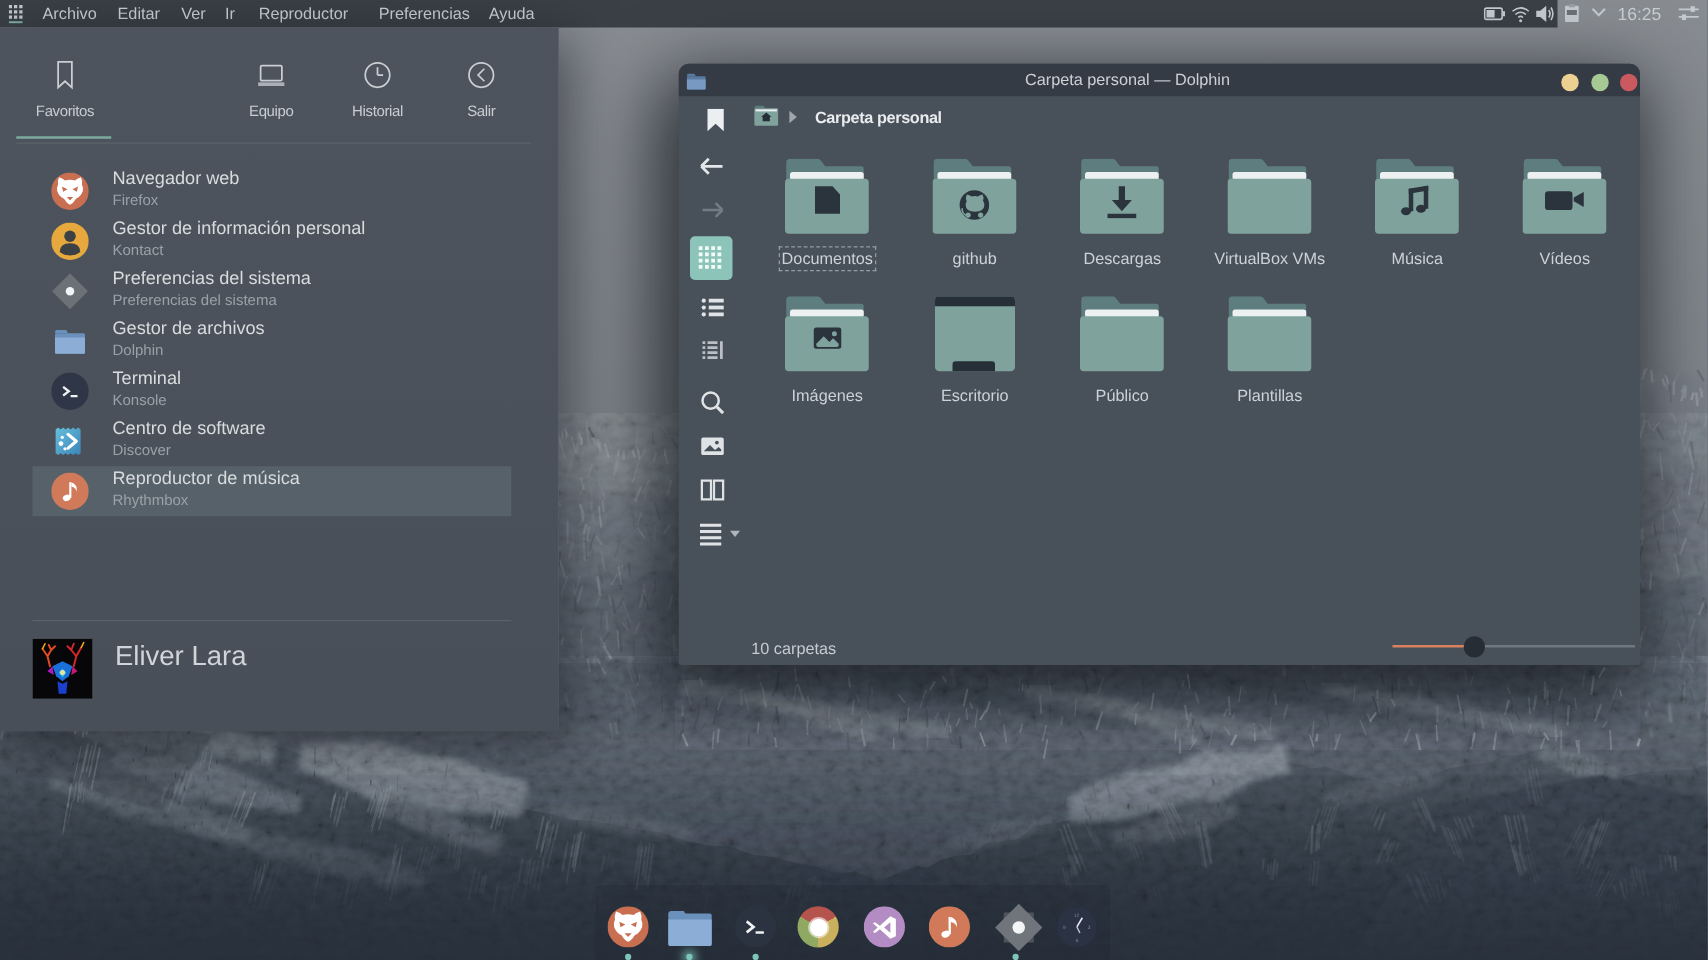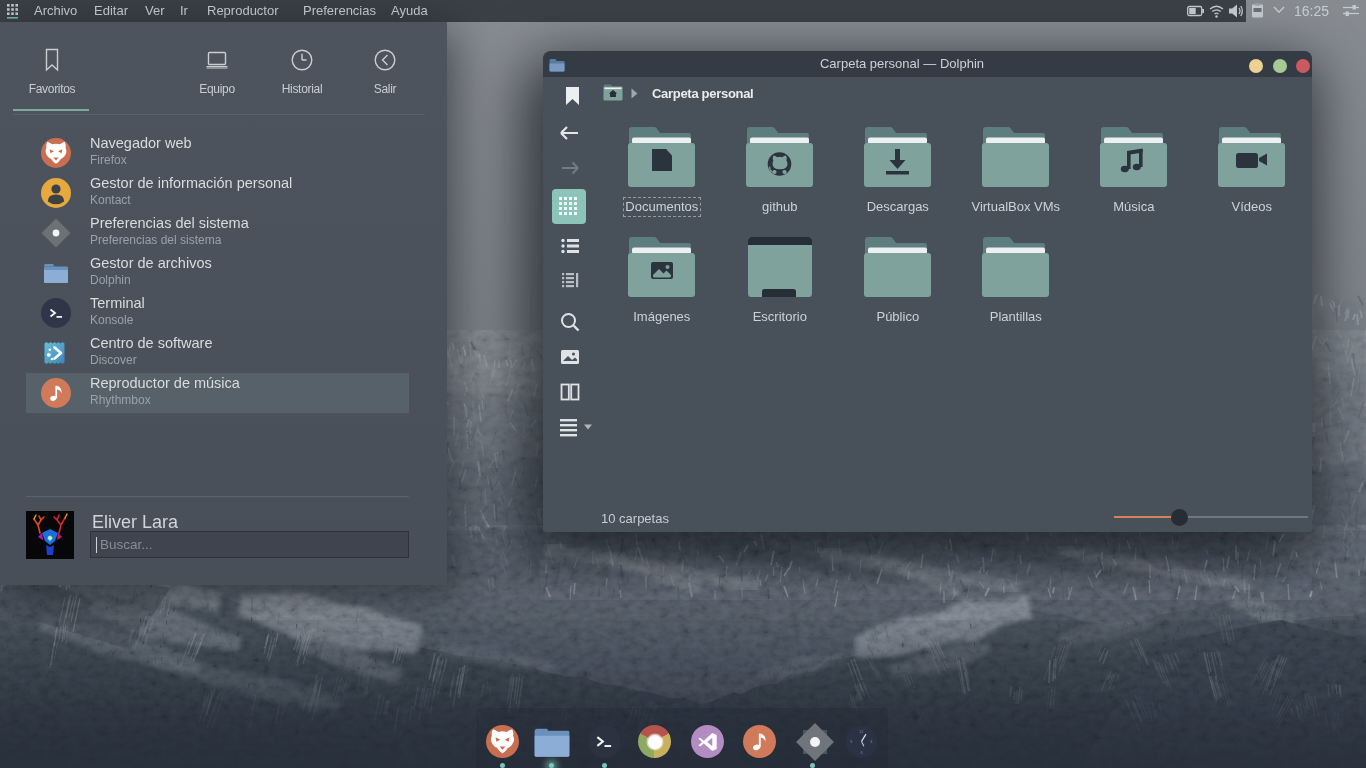--- a/index.html
+++ b/index.html
@@ -19,21 +19,21 @@
 .tab svg{display:block;margin:0 auto 9px;}
 #tabline{position:absolute;left:13px;top:86.5px;width:76px;height:2px;background:#7caa9f;}
 #tabsep{position:absolute;left:13px;top:91.5px;width:412px;height:1px;background:rgba(255,255,255,0.09);}
 .row{position:absolute;left:0;width:435px;height:40px;}
 .row .ic{position:absolute;left:41px;top:5px;width:30px;height:30px;}
 .row .t1{position:absolute;left:90px;top:2.5px;font-size:14.5px;color:#d8dcdf;}
 .row .t2{position:absolute;left:90px;top:20.5px;font-size:12px;color:#9aa1a8;}
 .row.hl::before{content:"";position:absolute;left:26px;right:26px;top:0;bottom:0;background:#56616a;}
 .row .ic,.row .t1,.row .t2{z-index:1;}
 #udiv{position:absolute;left:26px;top:474px;width:383px;height:1px;background:rgba(255,255,255,0.10);}
-#uname{position:absolute;left:92px;top:490px;font-size:18px;color:#cfd5da;}
+#uname{position:absolute;left:92px;top:490px;font-size:22px;color:#cfd5da;}
 #search{position:absolute;left:90px;top:509px;width:319px;height:27px;background:#3f454e;border:1px solid rgba(30,34,40,0.5);}
 #search .ph{position:absolute;left:9px;top:5px;font-size:13.5px;color:#868d95;}
 #search .caret{position:absolute;left:5px;top:5px;width:1px;height:16px;background:#cdd3d8;}
 
 #dolphin{position:absolute;left:543px;top:51px;width:769px;height:481px;background:#48505a;
 border-radius:8px 8px 2px 2px;box-shadow:0 16px 55px 8px rgba(8,12,18,0.5), -18px 24px 60px rgba(8,12,18,0.4);}
 #dtitle{position:absolute;left:0;top:0;width:769px;height:26px;background:#343b45;border-radius:8px 8px 0 0;}
 #dtitle .txt{position:absolute;left:0;top:5px;width:718px;text-align:center;font-size:13px;color:#ccd1d6;}
 .tl{position:absolute;top:7.5px;width:14px;height:14px;border-radius:50%;}
 .sb{position:absolute;left:14px;width:26px;height:26px;}
@@ -1774,24 +1774,20 @@
       <path d="M8,8 L10,4 M39,7 L41,3" stroke="#f2a71b" stroke-width="1.3"></path>
     </g>
     <path d="M16,22 L24,18 32,22 29,30 24,34 19,30 Z" fill="#1b6fd8"></path>
     <path d="M16,22 L12,26 17,29 Z" fill="#c21bd8" opacity="0.9"></path>
     <path d="M32,22 L36,26 31,29 Z" fill="#e01b7e" opacity="0.9"></path>
     <path d="M24,24 L27,27 24,31 21,27 Z" fill="#27c4e8"></path>
     <path d="M20,34 L24,36 28,34 27,44 21,44 Z" fill="#1b43d8" opacity="0.95"></path>
     <circle cx="24" cy="27" r="2" fill="#ffe59a" opacity="0.9"></circle>
   </svg>
   <div id="uname">Eliver Lara</div>
-  <div id="search">
-      <div class="caret"></div>
-      <div class="ph">Buscar...</div>
-    </div>
 </div>
 <div id="dolphin">
   <svg width="0" height="0" style="position:absolute">
       <defs>
     <g id="fold">
       <path d="M4,0 h22 q1.6,0 2.6,1.3 l3.6,4.7 h28.8 q2,0 2,2 v10 h-62 v-15 q0,-3 3,-3 z" fill="#5e7d7e"></path>
       <rect x="4" y="10.5" width="59" height="6.5" rx="2" fill="#edf0f1"></rect>
       <rect x="0" y="16" width="67" height="44" rx="3" fill="#7fa29d"></rect>
     </g>
   </defs>

